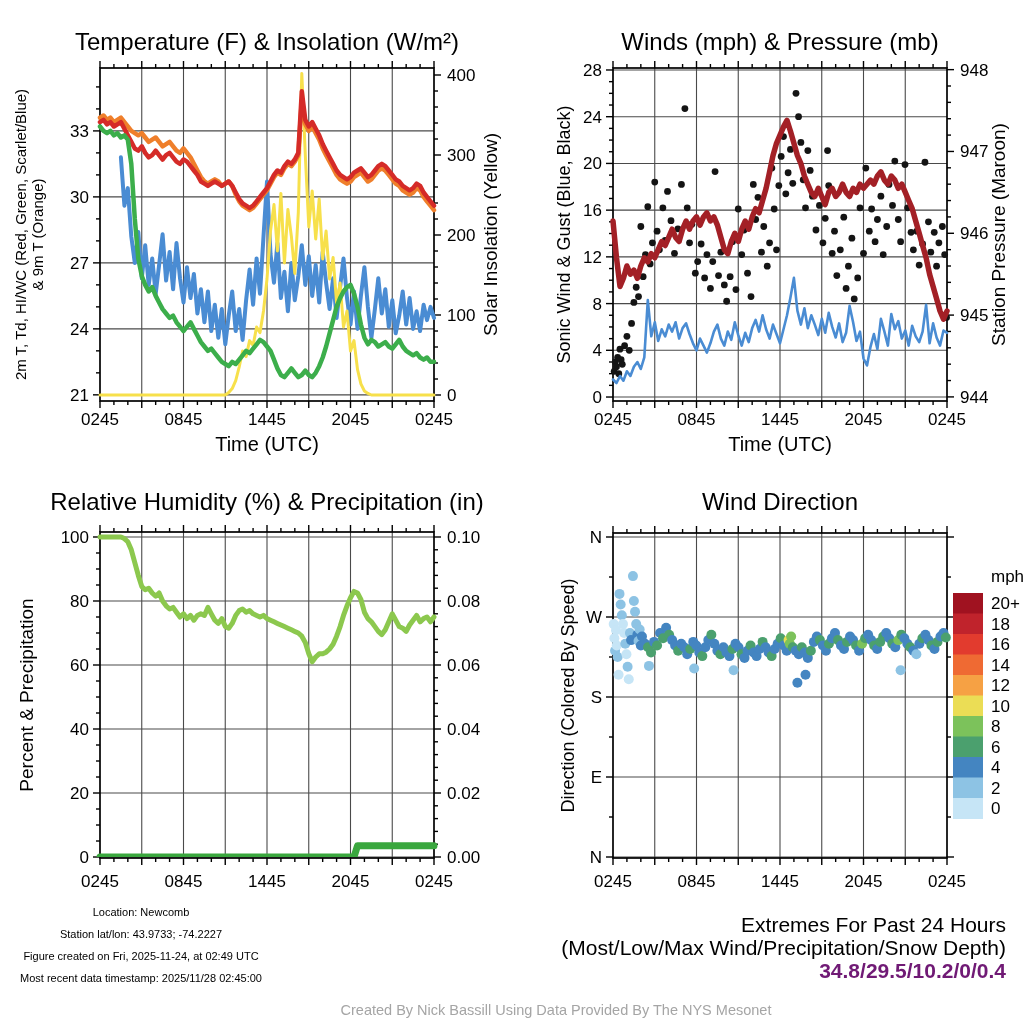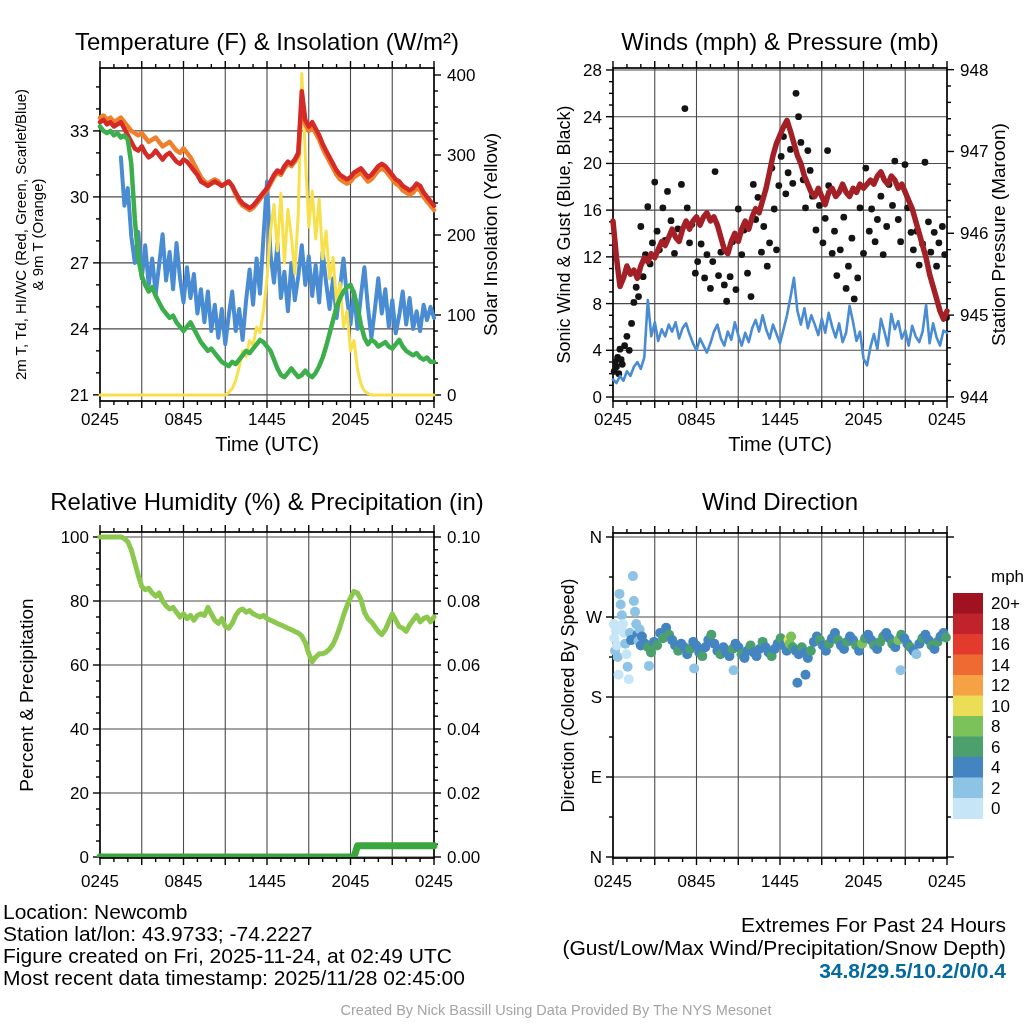--- a/index.html
+++ b/index.html
@@ -1,20 +1,20 @@
 <!DOCTYPE html>
 <html><head>
 <meta charset="utf-8">
 <style>
   html,body{margin:0;padding:0;background:#ffffff;}
   body{width:1024px;height:1024px;position:relative;font-family:"Liberation Sans",sans-serif;color:#000;}
   #app{position:absolute;inset:0;background:#fff;overflow:hidden;}
   #charts{position:absolute;inset:0;}
   #charts svg{position:absolute;}
-  .footer-left{position:absolute;left:3px;top:901px;font-size:21px;line-height:22px;white-space:nowrap;}
+  .footer-left{position:absolute;left:20px;top:901px;font-size:11px;line-height:22px;white-space:nowrap;text-align:center;}
   .footer-right{position:absolute;right:18px;top:913px;font-size:21px;line-height:23px;text-align:right;white-space:nowrap;}
   .footer-right .extremes-values{font-weight:bold;}
   .credit{position:absolute;left:0;top:1002px;width:100%;text-align:center;font-size:14.5px;color:#a5a5a5;margin-left:44px;}
 </style>
 </head>
 <body>
 
 <div id="app">
   <div id="charts">
       <svg width="512" height="470" style="left: 0px; top: 0px;">
@@ -861,18 +861,18 @@
 
   <div class="footer-left">
     <div>Location: Newcomb</div>
     <div>Station lat/lon: 43.9733; -74.2227</div>
     <div>Figure created on Fri, 2025-11-24, at 02:49 UTC</div>
     <div>Most recent data timestamp: 2025/11/28 02:45:00</div>
   </div>
 
   <div class="footer-right">
     <div>Extremes For Past 24 Hours</div>
-    <div>(Gust/Low/Max Wind/Precipitation/Snow Depth)</div>
-    <div class="extremes-values" id="extremes-values" style="color: #0369a1;">34.8/29.5/10.2/0/0.4</div>
+    <div>(Most/Low/Max Wind/Precipitation/Snow Depth)</div>
+    <div class="extremes-values" id="extremes-values" style="color: #701a75;">34.8/29.5/10.2/0/0.4</div>
   </div>
 
   <div class="credit">Created By Nick Bassill Using Data Provided By The NYS Mesonet</div>
 </div>
 
 </body></html>

